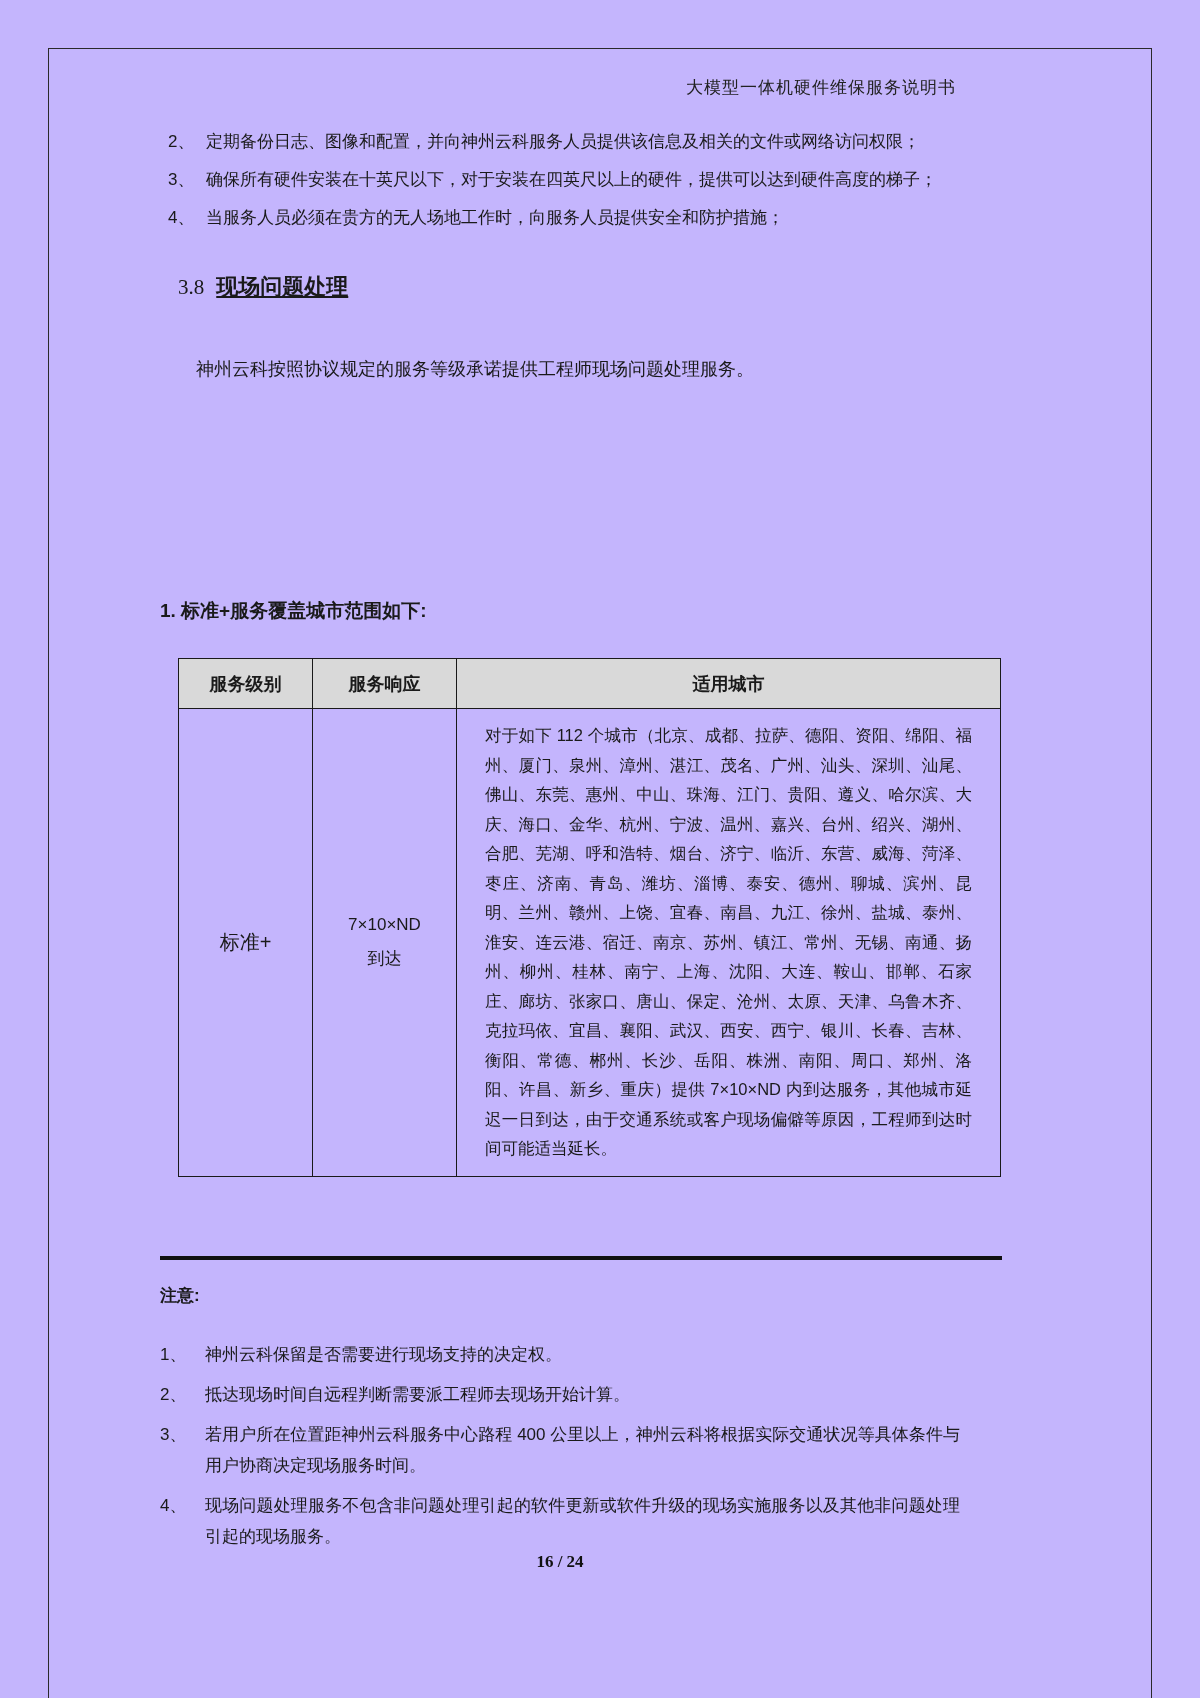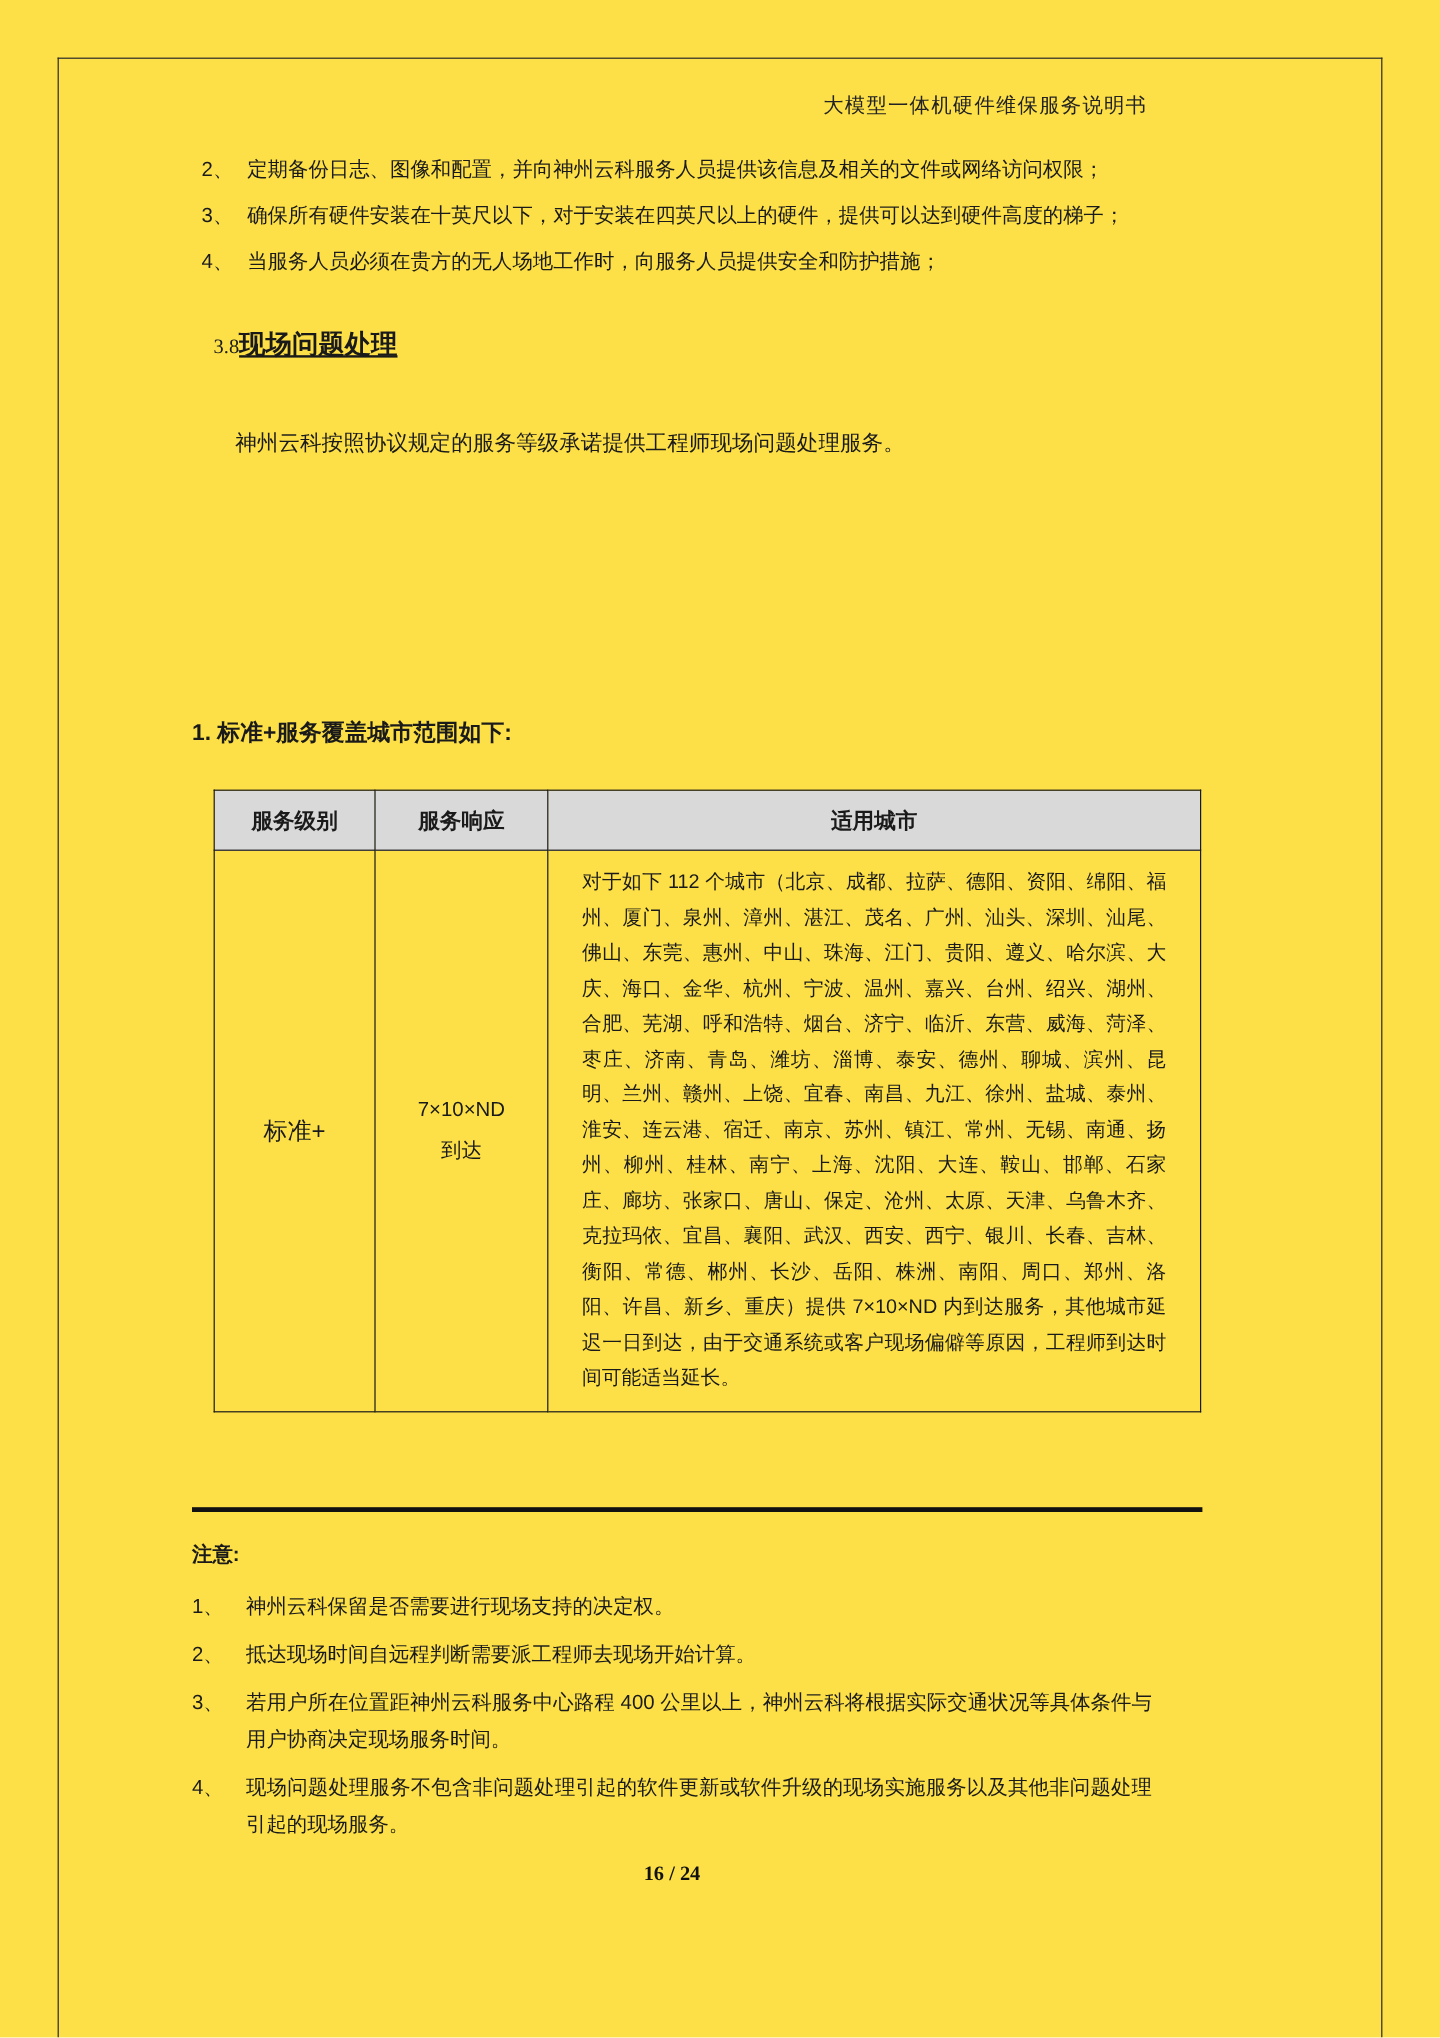--- a/index.html
+++ b/index.html
@@ -2,21 +2,21 @@
 <html><head>
 <meta charset="utf-8">
 <style>
   * { margin: 0; padding: 0; box-sizing: border-box; }
   html,body { background: #ffffff; }
   .page {
     position: relative;
     width: 1200px;
     height: 1698px;
     margin: 0 auto;
-    background: #fde047;
+    background: #c4b5fd;
     font-family: "Liberation Sans", "DejaVu Sans", sans-serif;
     color: #1a1a1a;
     overflow: hidden;
   }
   .frame {
     position: absolute;
     left: 48px; top: 48px; right: 48px; bottom: -2px;
     border: 1.5px solid #2a2a2a;
     border-bottom: none;
     pointer-events: none;
@@ -30,21 +30,21 @@
     font-size: 17px;
     letter-spacing: 1px;
     color: #222;
   }
   .intro-list { position: absolute; top: 130px; left: 168px; width: 810px; }
   .intro-item { display: flex; margin-bottom: 14px; font-size: 17px; line-height: 24px; }
   .intro-item .num { width: 38px; flex: 0 0 38px; }
   .section-heading { position: absolute; top: 272px; left: 178px; font-size: 22px; }
   .section-heading .sec-num {
     font-family: "Liberation Serif", "DejaVu Serif", serif;
-    font-weight: 400; margin-right: 0; font-size: 17px;
+    font-weight: 400; margin-right: 12px; font-size: 21px;
   }
   .section-heading .sec-title { font-weight: 700; text-decoration: underline; }
   .body-paras { position: absolute; top: 340px; left: 160px; width: 778px; }
   .body-paras p {
     font-size: 18px;
     line-height: 58px;
     text-indent: 2em;
     text-align: justify;
   }
   .table-heading {
@@ -80,21 +80,21 @@
     line-height: 29.5px;
     text-align: justify;
     vertical-align: top;
     margin-left: 19px;
   }
   .divider-rule {
     position: absolute; top: 1256px; left: 160px; width: 842px;
     height: 4px; background: #111;
   }
   .notes { position: absolute; top: 1284px; left: 160px; width: 800px; }
-  .notes-title { font-size: 17px; font-weight: 700; margin-bottom: 16px; }
+  .notes-title { font-size: 17px; font-weight: 700; margin-bottom: 32px; }
   .note-item { display: flex; margin-bottom: 9px; font-size: 17px; line-height: 31px; }
   .note-item .num { width: 45px; flex: 0 0 45px; }
   .note-item .txt { flex: 1; text-align: justify; }
   .page-footer {
     position: absolute; top: 1552px; left: 160px; width: 800px;
     text-align: center;
     font-family: "Liberation Serif", "DejaVu Serif", serif;
     font-weight: 700;
     font-size: 17px;
     color: #111;

